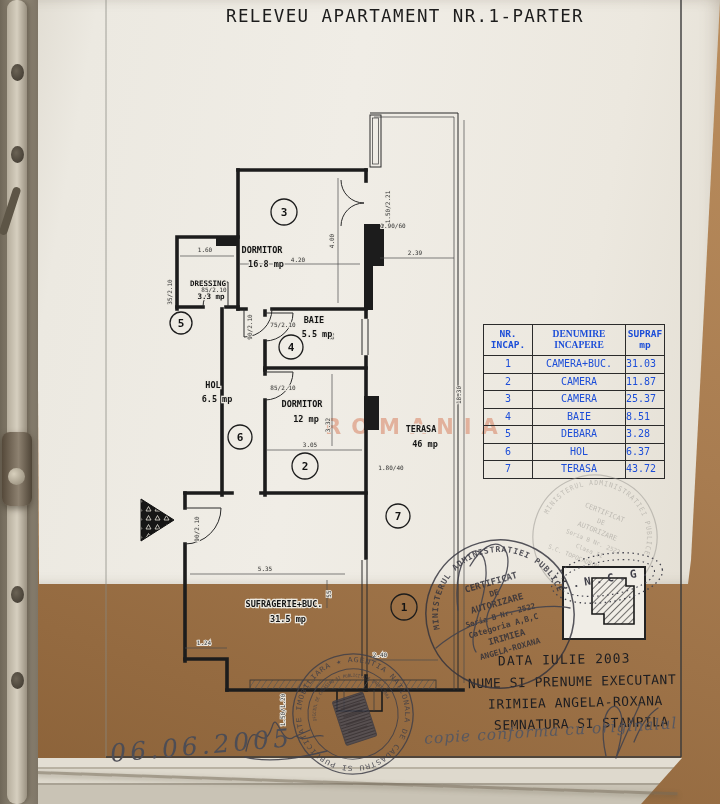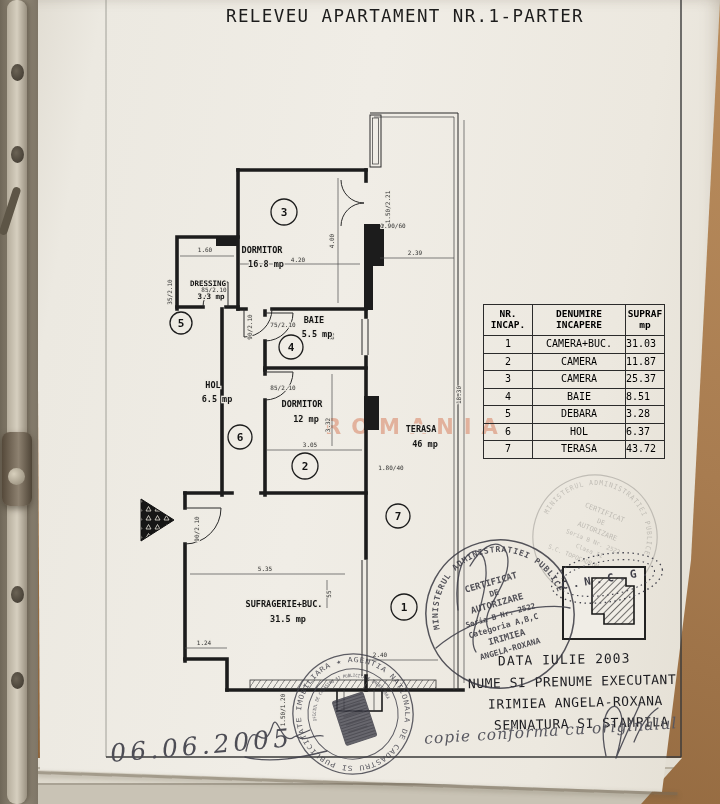--- a/index.html
+++ b/index.html
@@ -1,18 +1,18 @@
 <!DOCTYPE html>
 <html><head>
 <meta charset="utf-8">
 <style>
   html,body{margin:0;padding:0;width:720px;height:804px;overflow:hidden;
     background:linear-gradient(200deg,#bb8e5e 0%,#a87c50 45%,#8a6138 100%);
     font-family:"DejaVu Sans Mono","Liberation Mono",monospace;}
-  .stage{position:relative;width:720px;height:804px;}
+  .stage{position:relative;width:720px;height:584px;}
 
   
   .stack{position:absolute;left:0;top:758px;width:682px;height:46px;z-index:1;
     background:linear-gradient(180deg,#e3ded3 0 9px,#b9b2a3 9px 11px,#ded9cd 11px 25px,#a9a294 25px 27px,#c9c3b5 27px 100%);
     clip-path:polygon(0 0,100% 0,94% 100%,0 100%);}
 
   
   .paper{position:absolute;inset:0;z-index:2;
     background:linear-gradient(100deg,#dcd7cc 0%,#ece9e1 12%,#f0ede6 45%,#ece8df 78%,#e3ded3 100%);
     clip-path:polygon(36px 0,720px 0,705px 290px,691px 560px,662px 792px,40px 770px);
@@ -40,28 +40,28 @@
   .title{font-size:17.5px;letter-spacing:1.4px;white-space:nowrap;}
   .scale{margin-top:8px;font-size:12px;font-weight:700;letter-spacing:2px;transform:translateX(-18px);}
 
   
   .wm-logo{position:absolute;left:228px;top:338px;z-index:4;font-size:96px;font-weight:700;
     letter-spacing:-4px;color:rgba(150,145,138,.28);font-family:"DejaVu Sans",sans-serif;}
   .wm-text{position:absolute;left:325px;top:415px;z-index:4;font-size:21px;font-weight:700;
     letter-spacing:10px;color:rgba(213,120,85,.5);font-family:"DejaVu Sans",sans-serif;}
 
   
-  table.areas{position:absolute;left:483px;top:304px;z-index:4;border-collapse:collapse;color:#000000;}
+  table.areas{position:absolute;left:483px;top:324px;z-index:4;border-collapse:collapse;color:#1d4ed8;}
   table.areas th,table.areas td{border:1.2px solid #2b2b2b;padding:0;}
   table.areas th{font-size:9.5px;font-weight:700;height:30px;line-height:1.15;text-align:center;}
   table.areas td{font-size:10px;height:16.5px;line-height:1;}
   td.c1{width:48px;text-align:center;}
   td.c2{width:92px;text-align:center;padding-left:3px;}
   td.c3{width:38px;text-align:left;padding-left:4px;margin-left:37px;}
-  th.h1{width:48px;}th.h2{width:92px;}th.h3{width:38px;}
+  th.h1{width:48px;}th.h2{width:92px;font-family:Liberation Serif, serif;}th.h3{width:38px;}
   td.span2{text-align:left;padding-left:2px;font-size:10px;}
 
   
   .foot{position:absolute;z-index:4;color:#1e1e22;white-space:nowrap;transform:rotate(-1.2deg);}
   .f-data{left:498px;top:652px;font-size:13px;letter-spacing:1px;}
   .f-nume{left:468px;top:674px;font-size:13px;letter-spacing:.5px;}
   .f-name{left:488px;top:695px;font-size:13px;letter-spacing:.5px;}
   .f-semn{left:494px;top:716px;font-size:13px;letter-spacing:.5px;}
 
   

